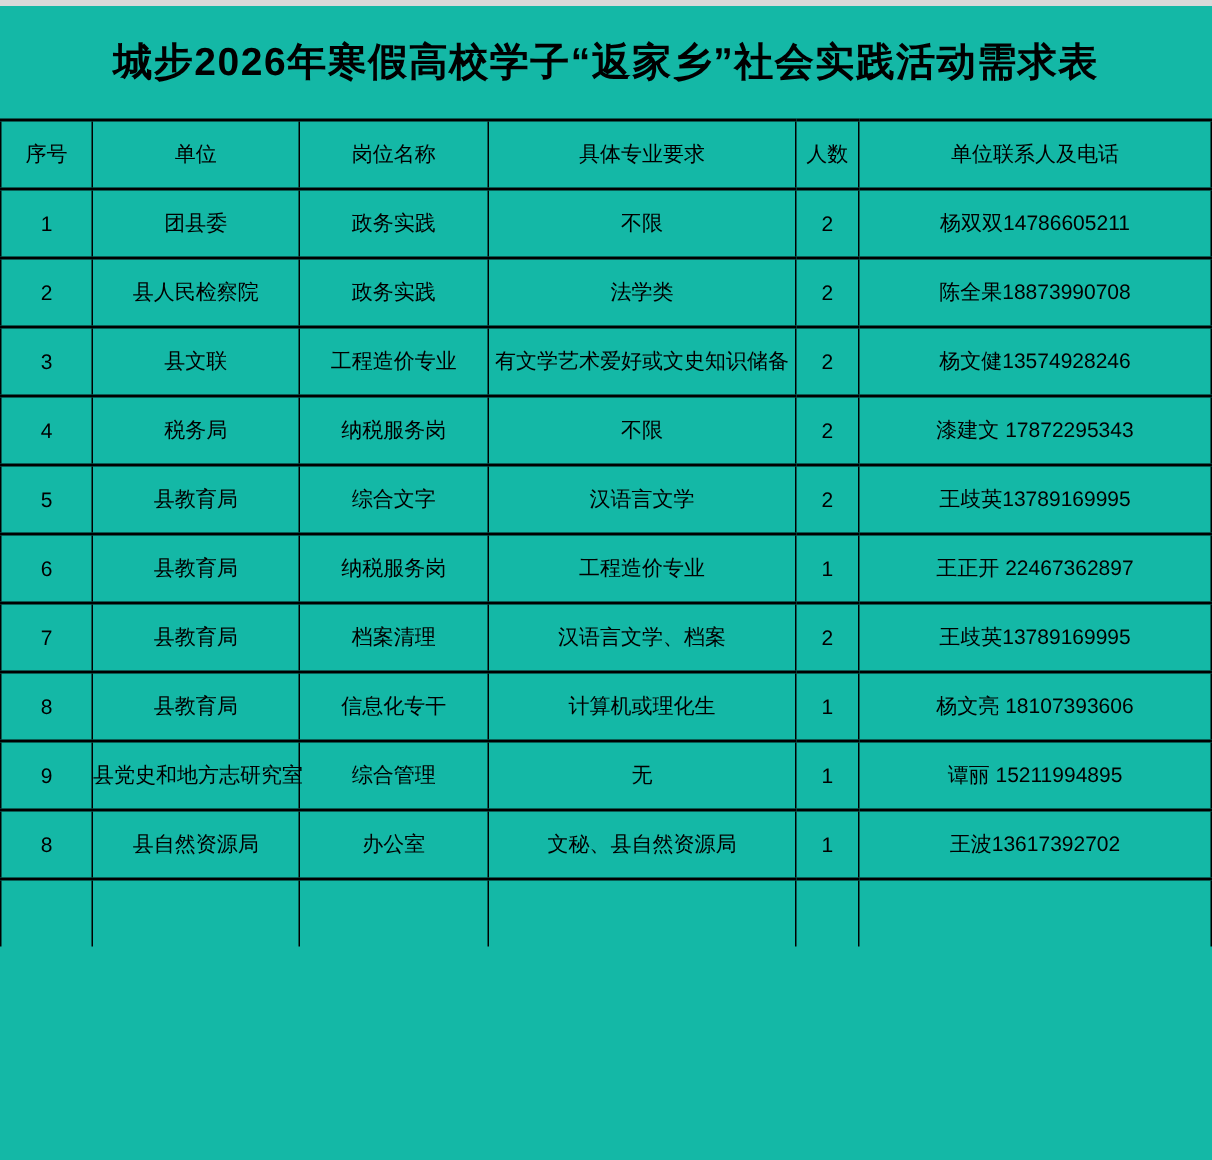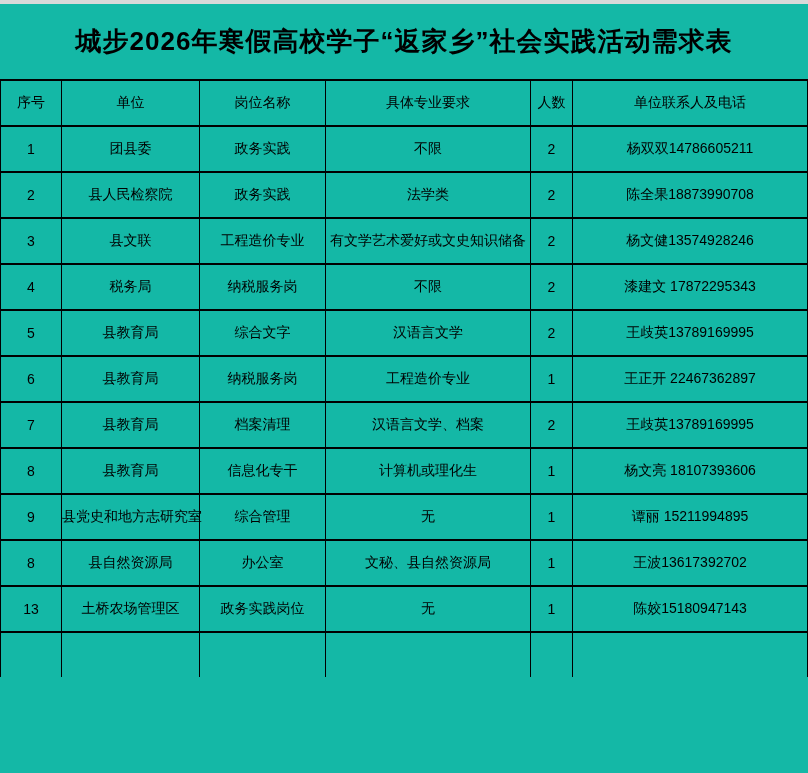--- a/index.html
+++ b/index.html
@@ -156,28 +156,20 @@
           <td>谭丽 15211994895</td>
         </tr>
         <tr>
           <td>8</td>
           <td>县自然资源局</td>
           <td>办公室</td>
           <td>文秘、县自然资源局</td>
           <td>1</td>
           <td>王波13617392702</td>
         </tr>
-        <tr>
-          <td>13</td>
-          <td>土桥农场管理区</td>
-          <td>政务实践岗位</td>
-          <td>无</td>
-          <td>1</td>
-          <td>陈姣15180947143</td>
-        </tr>
         <tr class="partial-row">
           <td></td>
           <td></td>
           <td></td>
           <td></td>
           <td></td>
           <td></td>
         </tr>
       </tbody>
   </table>

